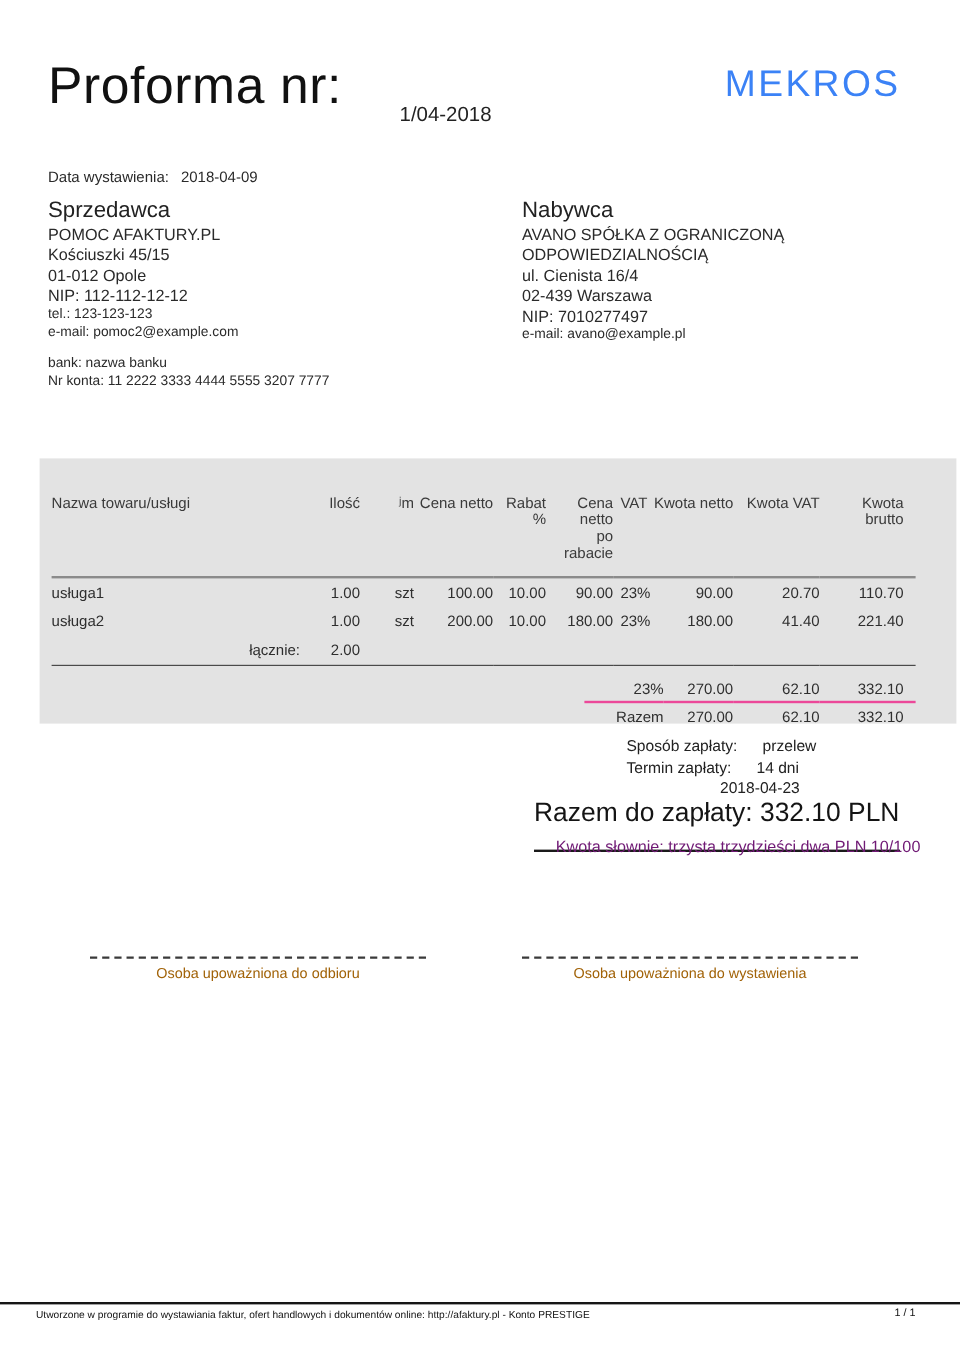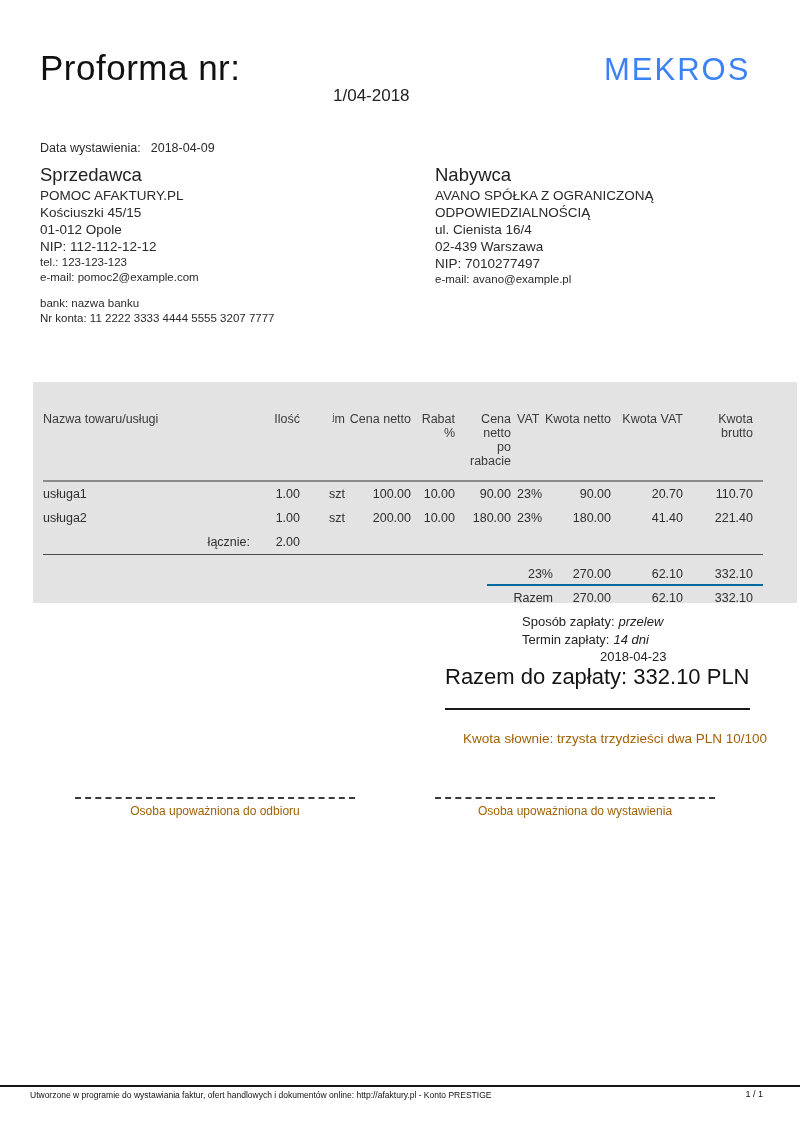--- a/index.html
+++ b/index.html
@@ -2,21 +2,21 @@
 <html><head>
 <meta charset="utf-8">
 <style>
   html,body { margin:0; padding:0; background:#fff; }
   .page {
     position:relative; width:800px; height:1131px; background:#ffffff;
     font-family:"Liberation Sans", sans-serif; color:#1c1c1c; overflow:hidden;
   }
 
   
-  .doc-title { position:absolute; left:40px; top:48px; font-size:35px; color:#111; letter-spacing:0.5px; }
+  .doc-title { position:absolute; left:40px; top:48px; font-size:43px; color:#111; letter-spacing:0.5px; }
   .doc-number { position:absolute; left:333px; top:86px; font-size:17px; color:#222; }
   .logo { position:absolute; left:604px; top:52px; font-size:31px; color:#3b82f6; letter-spacing:2px; }
 
   .issue-date { position:absolute; left:40px; top:141px; font-size:12.5px; color:#2a2a2a; }
   .issue-date .value { margin-left:10px; }
 
   
   .party { position:absolute; top:166px; font-size:13.5px; line-height:17px; color:#2a2a2a; }
   .party.seller { left:40px; width:360px; }
   .party.buyer  { left:435px; width:300px; }
@@ -37,30 +37,30 @@
   .items-table .name { text-align:left; }
   .items-table .vat-col { text-align:left; padding-left:6px; }
   .items-table .gross-col { padding-right:10px; }
   .items-table tbody tr.total-row td { border-bottom:0; }
   .items-table tbody { border-bottom:1px solid #4a4a4a;margin-top:16px; }
   .total-row .name { text-align:right; }
 
   .summary-table { width:276px; margin:8px 0 0 auto; table-layout:fixed; font-size:12.5px; color:#2e2e2e; }
   .summary-table td { height:21px; text-align:right; padding:0; }
   .summary-table .gross-col { padding-right:10px; }
-  .summary-table tr.razem-row td { border-top:2px solid #0369a1; height:23px; }
+  .summary-table tr.razem-row td { border-top:2px solid #ec4899; height:23px; }
 
   
   .payment { position:absolute; left:522px; top:613px; font-size:13px; line-height:17.5px; color:#222; }
-  .payment .value { margin-left:4px;font-style:italic; }
+  .payment .value { margin-left:21px; }
   .payment .due-date { margin-left:78px; }
 
   .total-due { position:absolute; left:445px; top:664px; font-size:22px; color:#141414;
     border-bottom:2px solid #1a1a1a; padding-bottom:18px; white-space:nowrap; }
-  .amount-words { position:absolute; right:33px; top:698px; font-size:13.5px; color:#a16207;margin-top:33px; }
+  .amount-words { position:absolute; right:33px; top:698px; font-size:13.5px; color:#701a75; }
 
   
   .signature { position:absolute; top:797px; width:280px; border-top:2px dashed #3a3a3a;
     text-align:center; font-size:12px; color:#a16207; padding-top:5px; }
   .signature.left { left:75px; }
   .signature.right { left:435px; }
 
   
   .footer-rule { position:absolute; left:0; top:1085px; width:800px; height:2px; background:#161616; }
   .footer-text { position:absolute; left:30px; top:1090px; font-size:8.5px; color:#111; }

